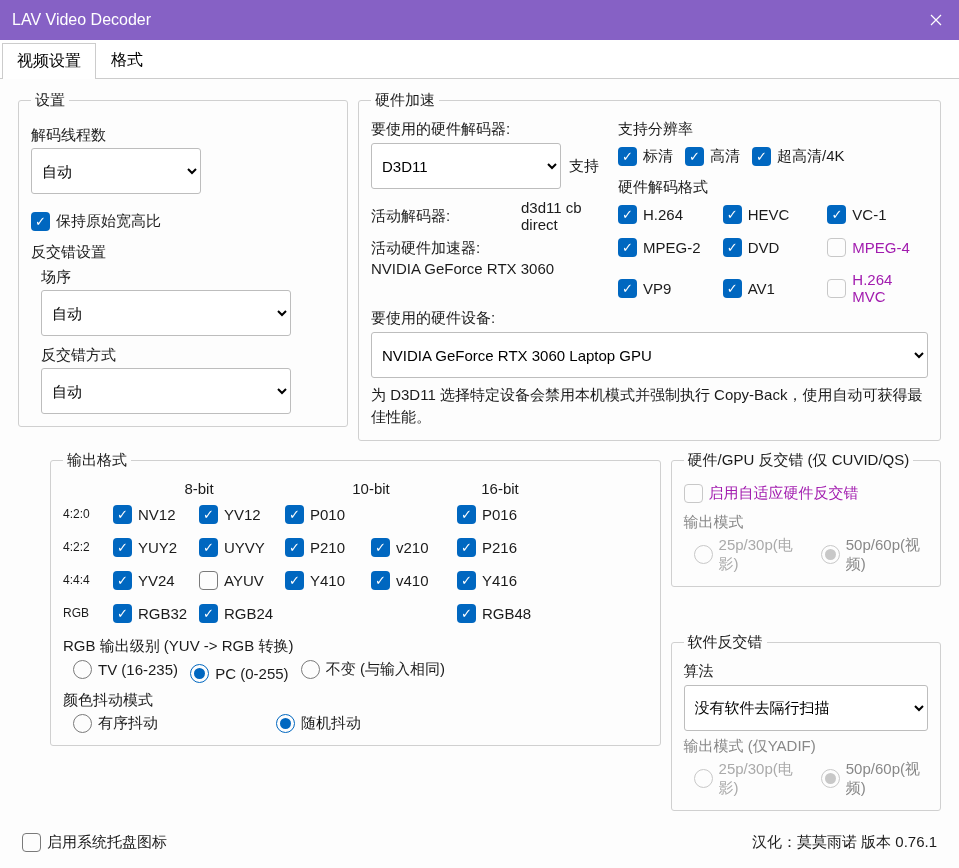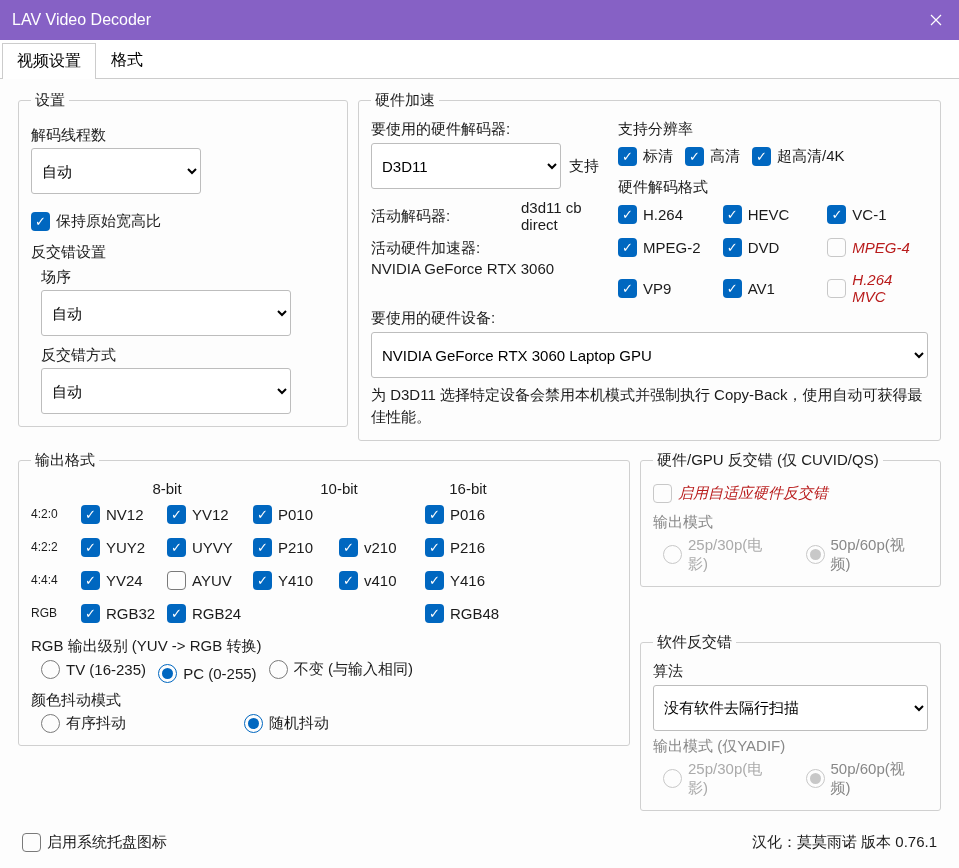--- a/index.html
+++ b/index.html
@@ -14,21 +14,21 @@
 legend { padding: 0 4px; font-size: 15px; }
 .row { display: flex; gap: 10px; }
 .col { display: flex; flex-direction: column; }
 label.lbl { font-size: 15px; margin: 6px 0 3px 0; display: block; }
 select.sel { border: 1px solid #bdbdbd; border-radius: 3px; padding: 4px 6px; font-size: 15px; background: #fff; width: 100%; height: 46px; }
 .cbx { display: inline-flex; align-items: center; gap: 6px; font-size: 15px; margin: 4px 8px 4px 0; }
 .cbx .box { width: 19px; height: 19px; border-radius: 4px; display: inline-flex; align-items: center; justify-content: center; font-size: 13px; flex-shrink: 0; }
 .cbx .box.checked { background: #0067c0; color: #fff; }
 .cbx .box.unchecked { border: 1.5px solid #7a7a7a; }
 .cbx .box.disabled { border: 1.5px solid #c8c8c8; }
-.cbx.dis { color: #b91c1c; font-style: italic; }
+.cbx.dis { color: #a21caf; }
 .rad { display: inline-flex; align-items: center; gap: 6px; font-size: 15px; margin-right: 8px; }
 .rad .circ { width: 19px; height: 19px; border-radius: 50%; display: inline-flex; align-items: center; justify-content: center; flex-shrink: 0; }
 .rad .circ.sel { border: 1.5px solid #0067c0; }
 .rad .circ.sel::after { content: ""; width: 11px; height: 11px; border-radius: 50%; background: #0067c0; }
 .rad .circ.unsel { border: 1.5px solid #7a7a7a; }
 .rad .circ.dis { border: 1.5px solid #c8c8c8; }
 .rad .circ.dissel { border: 1.5px solid #c8c8c8; }
 .rad .circ.dissel::after { content: ""; width: 11px; height: 11px; border-radius: 50%; background: #c8c8c8; }
 .rad.dis { color: #aaaaaa; }
 .rad.dis2 { color: #888; }
@@ -164,21 +164,21 @@
           </div>
         </div>
         <div style="">要使用的硬件设备:</div>
         <select class="sel" style="width:100%; margin-top:4px;"><option>NVIDIA GeForce RTX 3060 Laptop GPU</option></select>
         <div class="note">为 D3D11 选择特定设备会禁用本机模式并强制执行 Copy-Back，使用自动可获得最佳性能。</div>
       </fieldset>
     </div>
   </div>
 
   <div class="row">
-    <div class="col" style="width:612px;">
+    <div class="col" style="width:612px;margin-left:32px;">
       <fieldset>
         <legend>输出格式</legend>
         <div style="display:grid; grid-template-columns:50px 172px 172px 86px;">
           <span></span>
           <span style="text-align:center;">8-bit</span>
           <span style="text-align:center;">10-bit</span>
           <span style="text-align:center;">16-bit</span>
         </div>
         <div class="fmtgrid">
           <span class="rowlbl">4:2:0</span>

